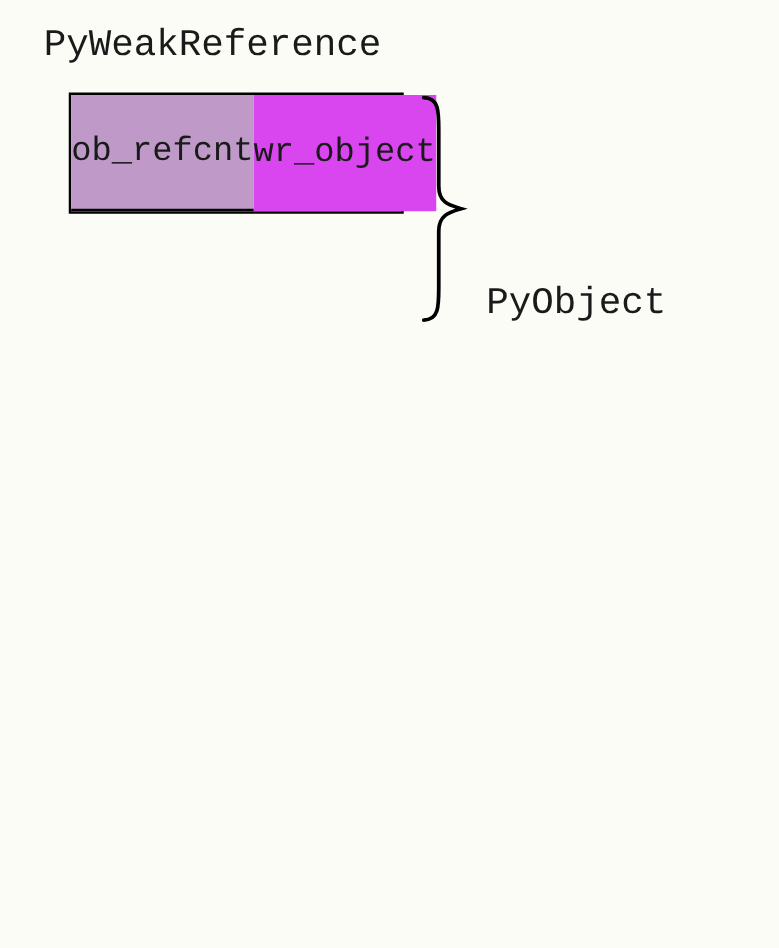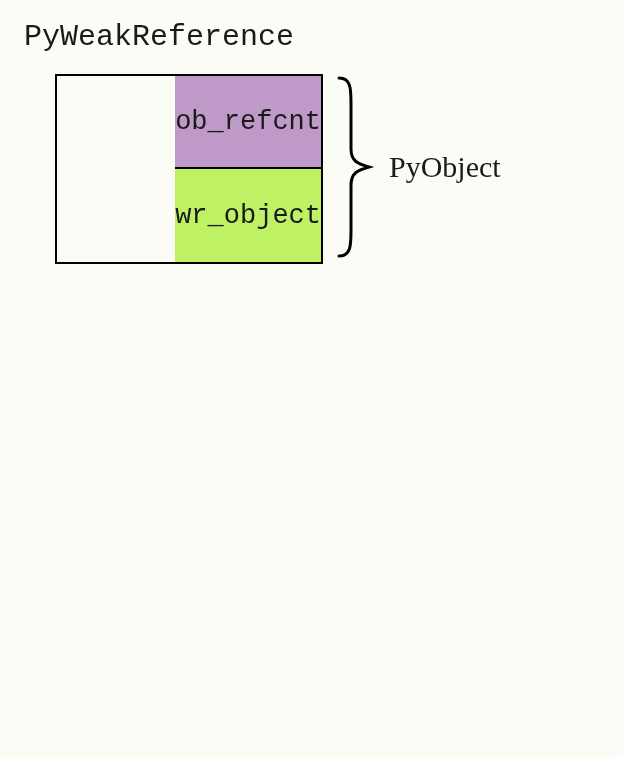--- a/index.html
+++ b/index.html
@@ -12,58 +12,56 @@
       background: #fcfcf7;
       width: 623px;
       height: 758px;
       position: relative;
       padding: 20px;
     }
     .title {
       font-size: 30px;
       color: #1a1a1a;
       margin-bottom: 20px;
-      margin-left: 4px;
+      margin-left: 15px;
     }
     .container {
       display: flex;
       align-items: flex-start;
       margin-left: 35px;
     }
     .struct-table {
       display: flex;
-      flex-direction: column;
+      flex-direction: row;
       border: 2px solid #000;
       width: 268px;
-      align-items: flex-end;
     }
     .cell {
       height: 93px;
       display: flex;
       align-items: center;
       justify-content: center;
       font-size: 27px;
       color: #1a1a1a;
       border-bottom: 2px solid #000;
     }
     .cell:last-child {
       border-bottom: none;
     }
     .cell-dark {
       background: #bf9ac8;
     }
     .cell-light {
-      background: #bef264;
+      background: #d946ef;
     }
     .annotation {
       display: flex;
-      align-items: center;
+      align-items: flex-end;
       margin-left: 8px;
       height: 186px;
-      font-family: Liberation Serif, serif;
     }
     .brace-svg {
       width: 50px;
       height: 186px;
     }
     .annotation-label {
       font-size: 30px;
       color: #1a1a1a;
       margin-left: 8px;
     }

